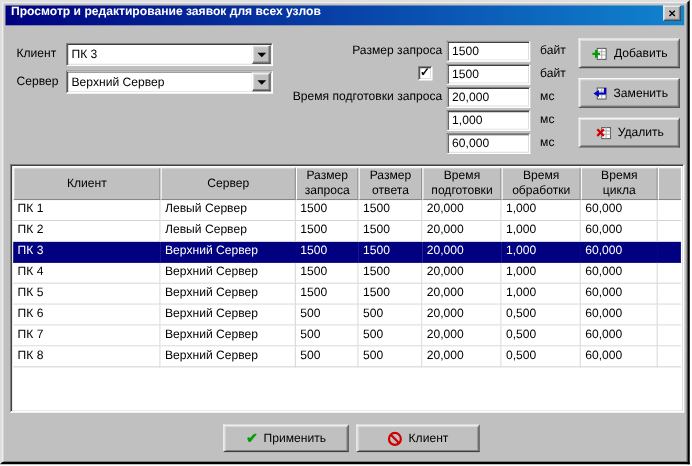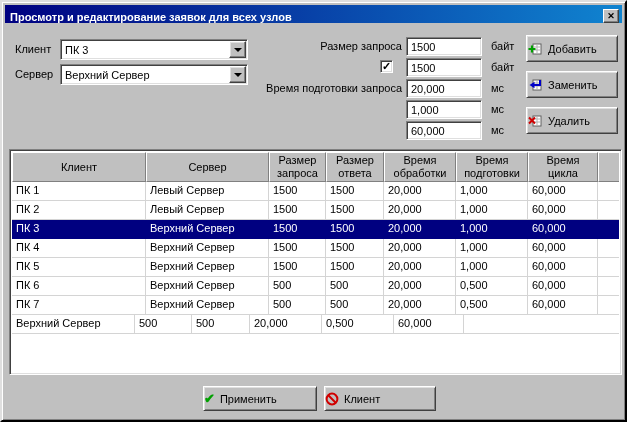--- a/index.html
+++ b/index.html
@@ -7,21 +7,21 @@
 
   .dialog {
     position:relative; width:627px; height:422px; background:#c0c0c0;
     border:2px solid; border-color:#dfdfdf #000000 #000000 #dfdfdf;
     box-shadow: inset 1px 1px 0 #ffffff, inset -1px -1px 0 #808080;
   }
 
   .titlebar {
     position:absolute; left:3px; top:3px; right:3px; height:18px;
     background:linear-gradient(90deg,#000080,#1084d0);
-    display:flex; align-items:flex-end; padding:0 3px;
+    display:flex; align-items:flex-start; padding:0 3px;
   }
   .title { color:#ffffff; font-size:11px; font-weight:bold; padding-left:2px; white-space:nowrap; }
   .win-btn {
     margin-left:auto; width:16px; height:14px; background:#c0c0c0;
     border:1px solid; border-color:#ffffff #404040 #404040 #ffffff;
     box-shadow: inset -1px -1px 0 #808080;
     font-size:9px; font-weight:bold; line-height:11px; text-align:center; cursor:default;
     display:flex; align-items:center; justify-content:center; padding:0;
   }
 
@@ -56,21 +56,21 @@
     box-shadow: inset 1px 1px 0 #404040, inset -1px -1px 0 #dfdfdf;
     display:flex; align-items:center; justify-content:center;
   }
   .checkmark { font-size:11px; font-weight:bold; line-height:10px; position:relative; top:-1px; }
 
   .btn {
     position:absolute; background:#c0c0c0;
     border:1px solid; border-color:#ffffff #404040 #404040 #ffffff;
     box-shadow: inset 1px 1px 0 #dfdfdf, inset -1px -1px 0 #808080;
     font-size:11px; color:#000000; cursor:default;
-    display:flex; align-items:center; gap:5px;
+    display:flex; align-items:center; justify-content:center; gap:5px;
   }
   .tool { left:524px; width:92px; height:27px; }
   .ticon { display:flex; align-items:center; }
   .check-icon { color:#00a000; font-weight:bold; font-size:13px; line-height:13px; }
 
   .table {
     position:absolute; left:7px; top:147px; width:613px; height:226px; background:#ffffff;
     border:1px solid; border-color:#808080 #ffffff #ffffff #808080;
     box-shadow: inset 1px 1px 0 #404040, inset -1px -1px 0 #dfdfdf;
     overflow:hidden; padding:2px;
@@ -171,22 +171,22 @@
     </span>
     <span>Удалить</span>
   </button>
 
   <div class="table">
     <div class="thead">
       <div class="hcell c0">Клиент</div>
       <div class="hcell c1">Сервер</div>
       <div class="hcell c2">Размер запроса</div>
       <div class="hcell c3">Размер ответа</div>
+      <div class="hcell c4">Время подготовки</div>
       <div class="hcell c5">Время обработки</div>
-      <div class="hcell c4">Время подготовки</div>
       <div class="hcell c6">Время цикла</div>
       <div class="hcell cfill"></div>
     </div>
     <div class="tbody">
         <div class="trow">
           <div class="tcell c0">ПК 1</div>
           <div class="tcell c1">Левый Сервер</div>
           <div class="tcell c2">1500</div>
           <div class="tcell c3">1500</div>
           <div class="tcell c4">20,000</div>
@@ -248,20 +248,21 @@
           <div class="tcell c0">ПК 7</div>
           <div class="tcell c1">Верхний Сервер</div>
           <div class="tcell c2">500</div>
           <div class="tcell c3">500</div>
           <div class="tcell c4">20,000</div>
           <div class="tcell c5">0,500</div>
           <div class="tcell c6">60,000</div>
           <div class="tcell cfill"></div>
         </div>
         <div class="trow">
+          <div class="tcell c0">ПК 8</div>
           <div class="tcell c1">Верхний Сервер</div>
           <div class="tcell c2">500</div>
           <div class="tcell c3">500</div>
           <div class="tcell c4">20,000</div>
           <div class="tcell c5">0,500</div>
           <div class="tcell c6">60,000</div>
           <div class="tcell cfill"></div>
         </div>
       </div>
   </div>

